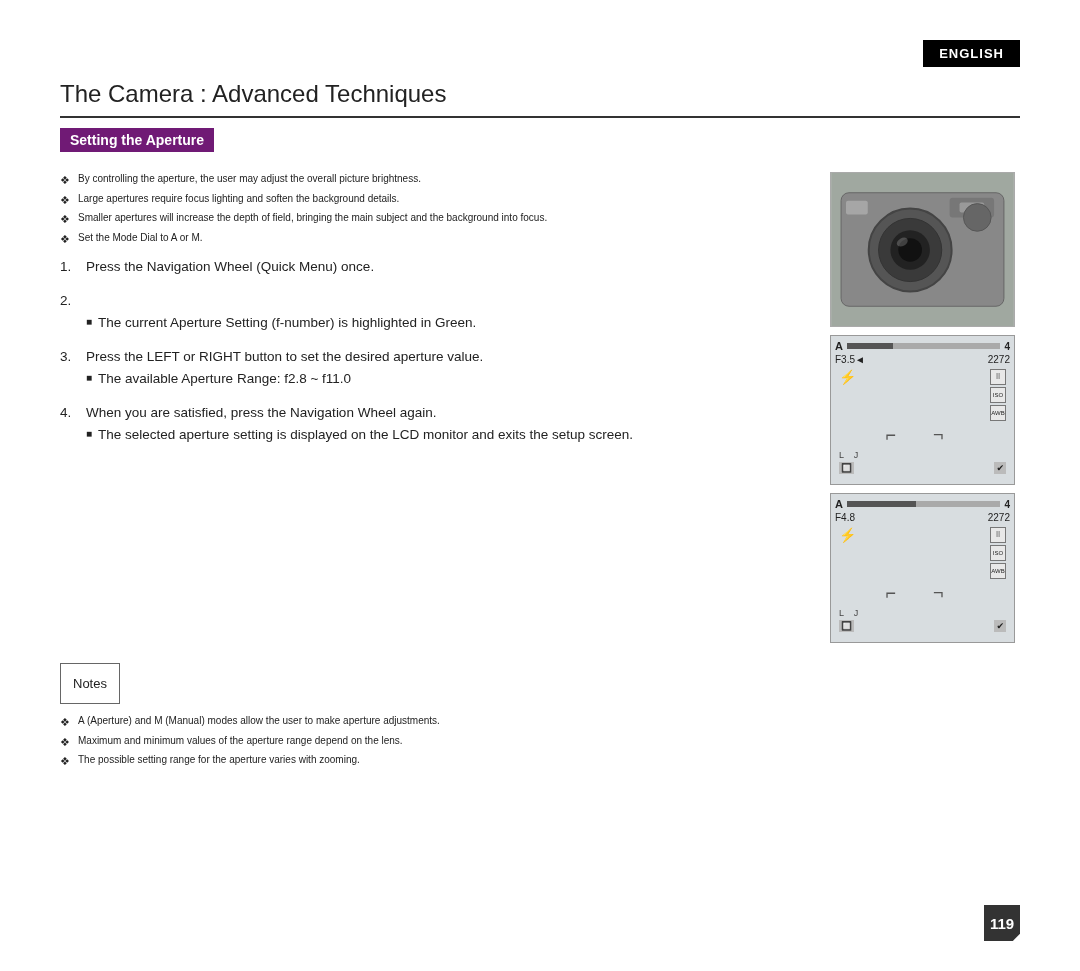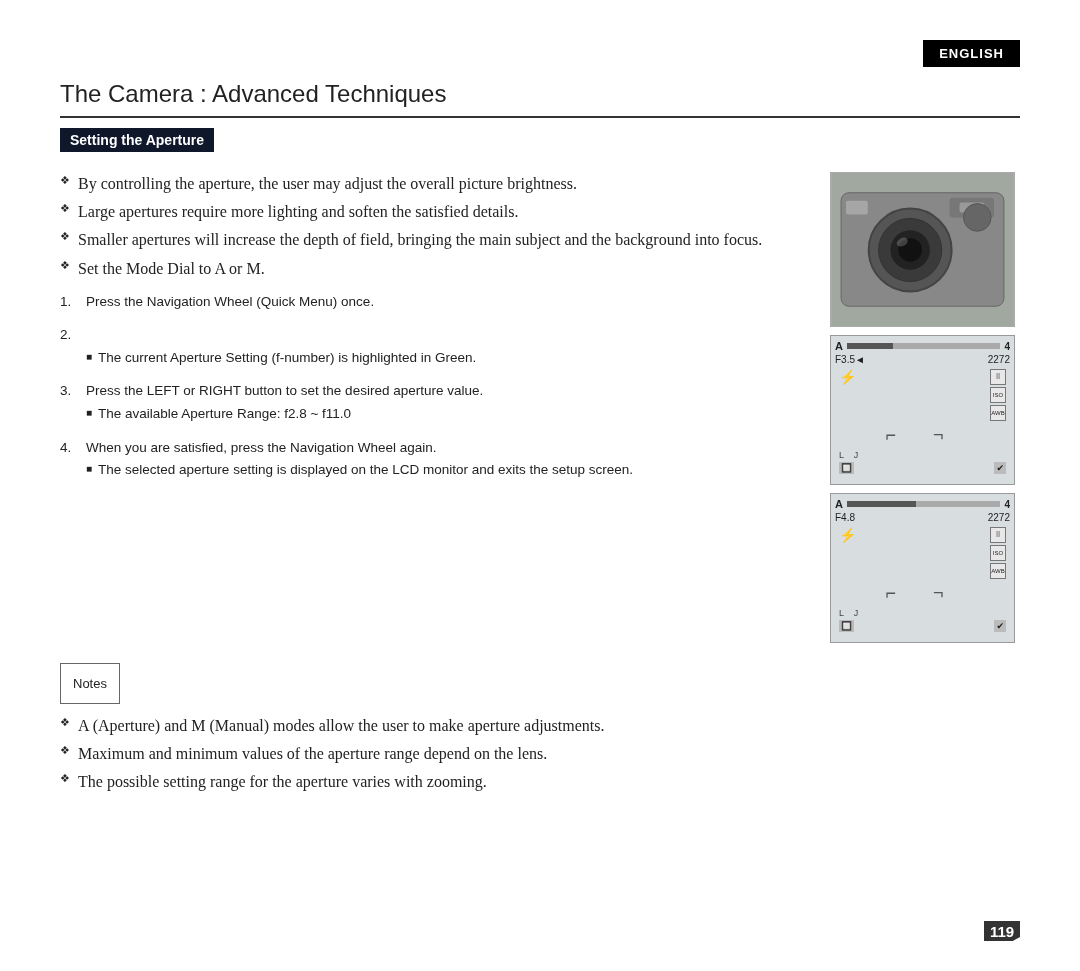--- a/index.html
+++ b/index.html
@@ -40,21 +40,21 @@
       font-size: 24px;
       font-weight: normal;
       margin-top: 40px;
       margin-bottom: 10px;
       border-bottom: 2px solid #333;
       padding-bottom: 8px;
     }
 
     
     .section-heading {
-      background: #0f172a;
+      background: #701a75;
       color: #fff;
       font-weight: bold;
       font-size: 14px;
       padding: 4px 10px;
       display: inline-block;
       margin-bottom: 12px;
     }
 
     
     .main-content {
@@ -79,22 +79,21 @@
     
     .bullet-list {
       list-style: none;
       margin-bottom: 12px;
     }
     .bullet-list li {
       position: relative;
       padding-left: 18px;
       margin-bottom: 5px;
       line-height: 1.45;
-      font-size: 16px;
-      font-family: Liberation Serif, serif;
+      font-size: 10px;
     }
     .bullet-list li::before {
       content: '❖';
       position: absolute;
       left: 0;
       font-size: 11px;
       top: 1px;
     }
 
     
@@ -236,21 +235,21 @@
       margin-bottom: 10px;
       background: #fff;
     }
 
     
     .page-number {
       position: absolute;
       bottom: 30px;
       right: 60px;
       width: 36px;
-      height: 20px;
+      height: 36px;
       background: #333;
       color: #fff;
       display: flex;
       align-items: center;
       justify-content: center;
       font-weight: bold;
       font-size: 15px;
       clip-path: polygon(0 0, 100% 0, 100% 80%, 80% 100%, 0 100%);
     }
 
@@ -274,21 +273,21 @@
   
   <div class="section-heading">Setting the Aperture</div>
 
   
   <div class="main-content">
 
     <div class="text-column">
 
       <ul class="bullet-list">
         <li>By controlling the aperture, the user may adjust the overall picture brightness.</li>
-        <li>Large apertures require more lighting and soften the satisfied details.</li>
+        <li>Large apertures require focus lighting and soften the background details.</li>
         <li>Smaller apertures will increase the depth of field, bringing the main subject and the background into focus.</li>
         <li>Set the Mode Dial to A or M.</li>
       </ul>
 
       <ol class="steps-list">
 
         <li>
           <div class="step-item">
             <div class="step-main">
               <span class="step-num">1.</span>

